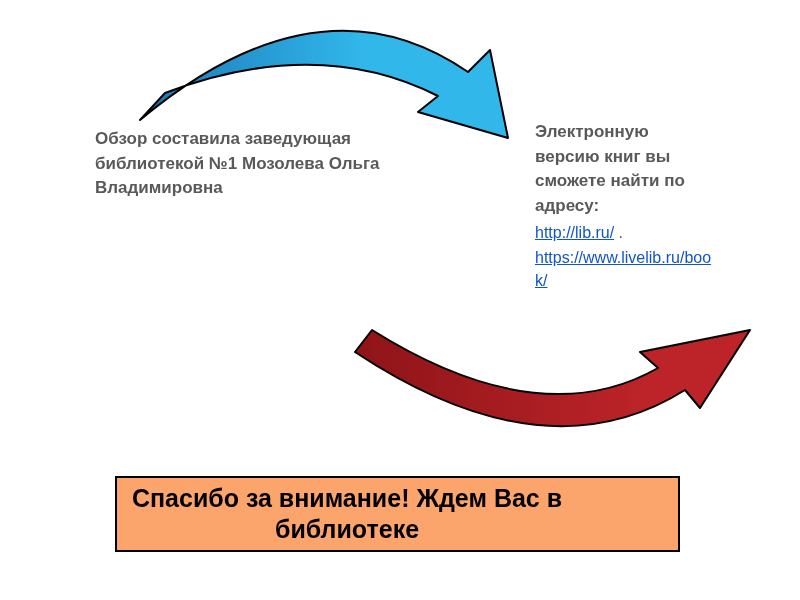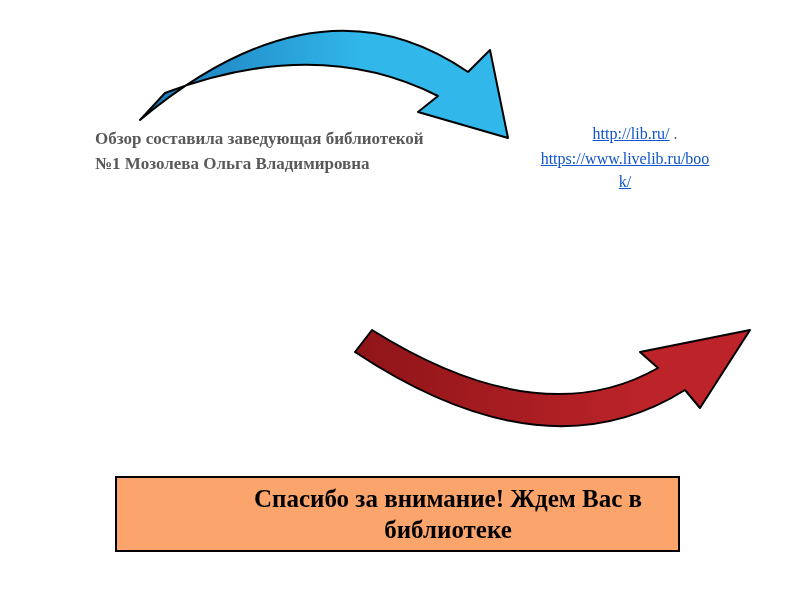--- a/index.html
+++ b/index.html
@@ -2,21 +2,21 @@
 <html><head>
 <meta charset="utf-8">
 <style>
   html, body { margin: 0; padding: 0; background: #ffffff; }
   .slide {
     position: relative;
     width: 800px;
     height: 600px;
     background: #ffffff;
     overflow: hidden;
-    font-family: Liberation Serif, serif;
+    font-family: Liberation Sans, sans-serif;
   }
   .credit {
     position: absolute;
     left: 95px;
     top: 127px;
     width: 345px;
     font-size: 17px;
     font-weight: bold;
     line-height: 1.45;
     color: #595959;
@@ -30,21 +30,20 @@
     font-weight: bold;
     line-height: 1.45;
     color: #595959;
   }
   .ebook-text { width: 168px; }
   .link-line {
     font-size: 16px;
     font-weight: normal;
     margin-top: 2px;
     word-break: break-all;
-    text-align: center;
   }
   .link-line a {
     color: #1155CC;
     text-decoration: underline;
     cursor: pointer;
   }
   .link-suffix { color: #595959; text-decoration: none; }
   .link-line.second { width: 180px; }
   .arrow-svg { position: absolute; }
   #arrow-blue { left: 120px; top: 0px; width: 420px; height: 170px; }
@@ -52,21 +51,21 @@
   .banner {
     position: absolute;
     left: 115px;
     top: 476px;
     width: 561px;
     height: 72px;
     background: #FBA46C;
     border: 2px solid #000000;
     display: flex;
     align-items: center;
-    justify-content: flex-end;
+    justify-content: flex-start;
     text-align: center;
   }
   .banner span {
     display: inline-block;
     max-width: 460px;
     font-size: 25px;
     font-weight: bold;
     color: #000000;
     line-height: 1.25;
   }
@@ -89,20 +88,21 @@
              L 388 138
              L 298 112
              L 318 96
              Q 198 35 45 93
              Z" fill="url(#gradBlue)" stroke="#000000" stroke-width="2" stroke-linejoin="round"></path>
   </svg>
 
   <div class="credit">Обзор составила заведующая библиотекой №1 Мозолева Ольга Владимировна</div>
 
   <div class="ebook-block">
+    <div class="ebook-text">Электронную версию книг вы сможете найти по адресу:</div>
     <div class="link-line">
       <a>http://lib.ru/</a><span class="link-suffix"> .</span>
     </div>
     <div class="link-line second">
       <a>https://www.livelib.ru/book/</a>
     </div>
   </div>
 
   <svg id="arrow-red" class="arrow-svg" viewBox="0 0 430 160" xmlns="http://www.w3.org/2000/svg">
     <defs>

